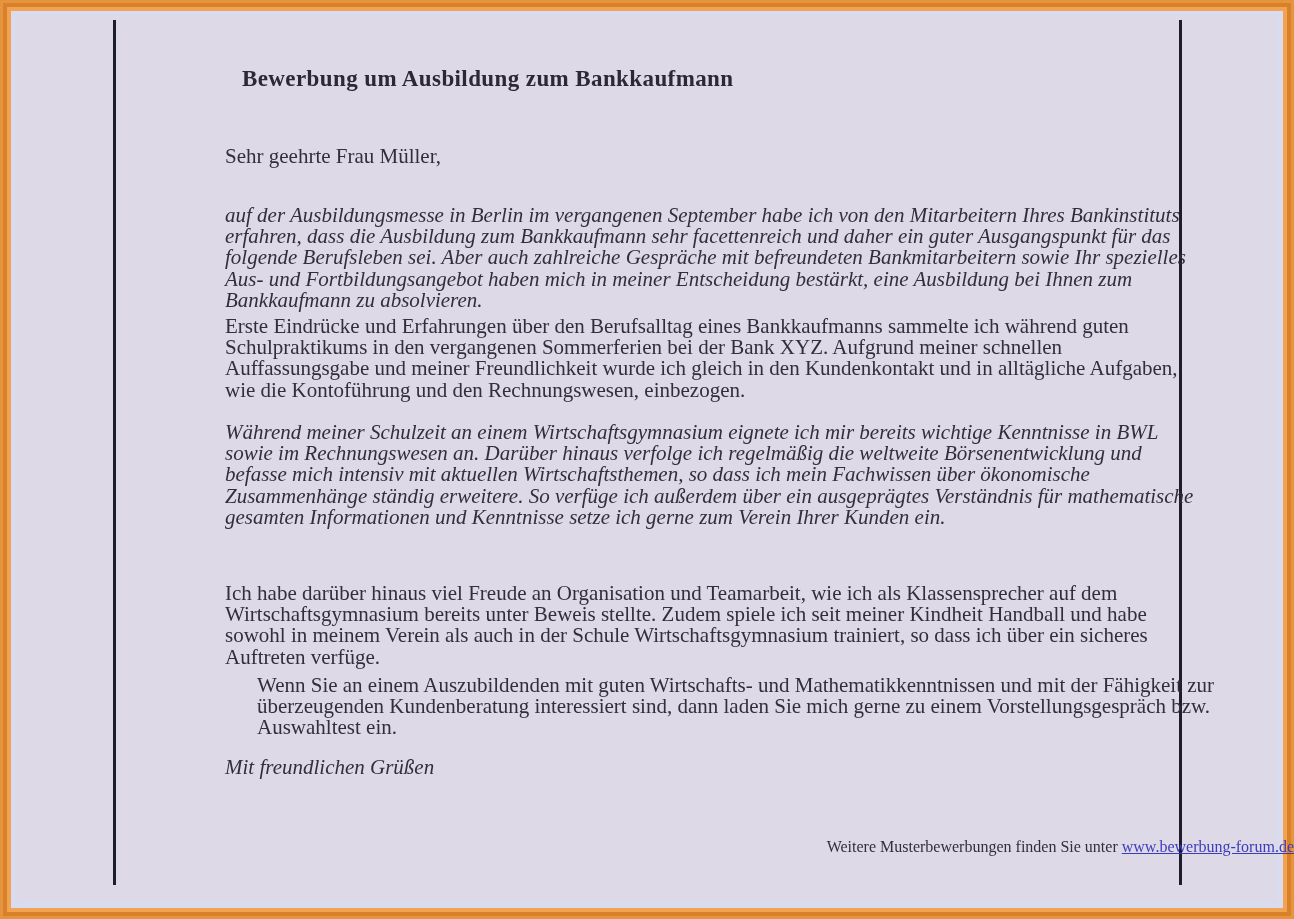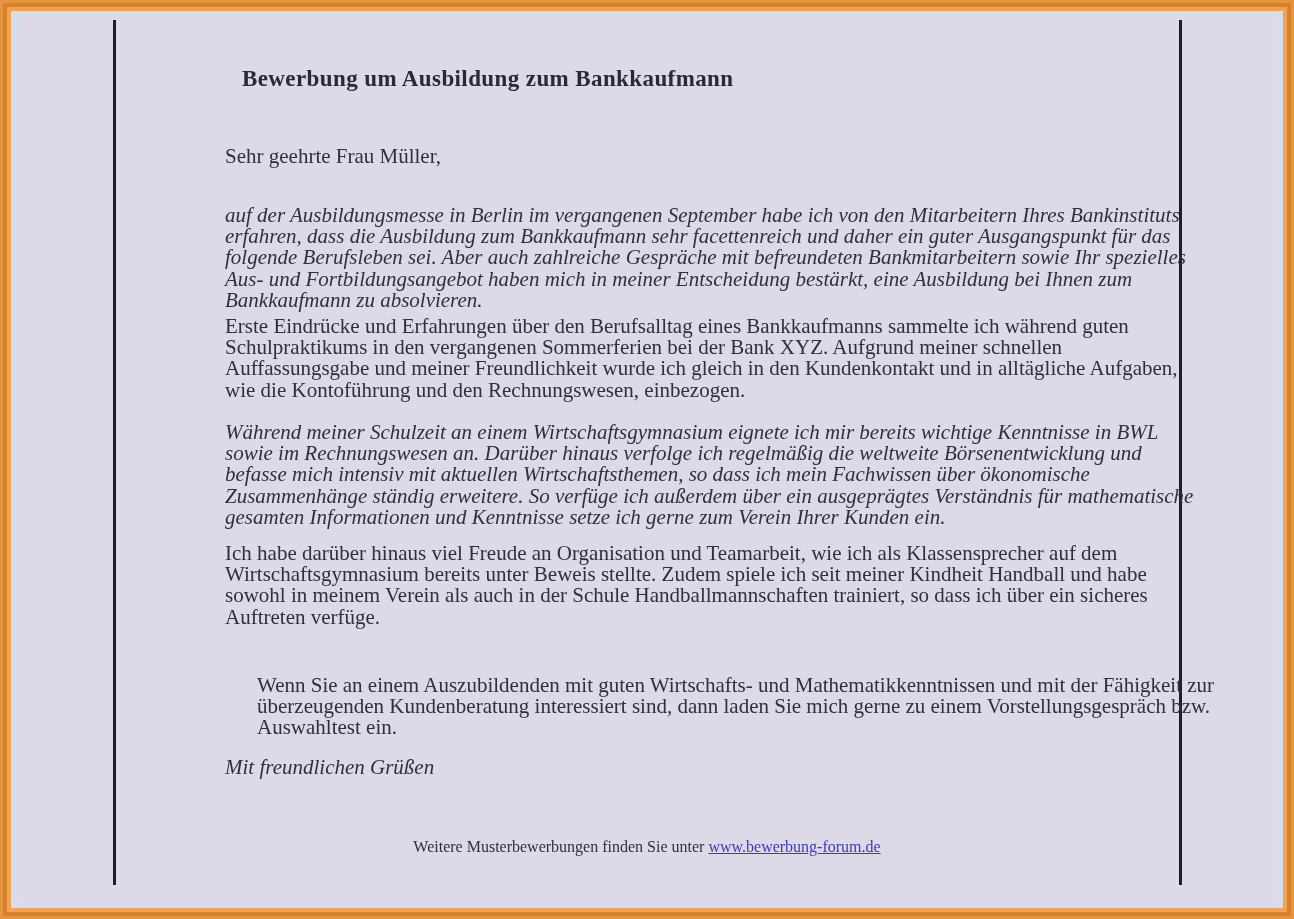--- a/index.html
+++ b/index.html
@@ -50,30 +50,30 @@
     font-size: 21px;
     line-height: 21.2px;
     color: #312f3d;
   }
   .line { white-space: nowrap; }
 
   .greeting { top: 146px; }
   .p1 { top: 205px; font-style: italic; }
   .p2 { top: 316px; }
   .p3 { top: 422px; font-style: italic; }
-  .p4 { top: 543px; }
+  .p4 { top: 583px; }
   .p5 { top: 675px; margin-left: 32px; }
   .closing { top: 757px; font-style: italic; }
 
   .footer {
     position: absolute;
     left: 0;
     top: 836px;
     width: 100%;
-    text-align: center;
+    text-align: right;
     font-size: 16px;
     line-height: 21px;
     color: #312f3d;
   }
   .footer-link {
     color: #3c3cbe;
     text-decoration: underline;
     cursor: pointer;
   }
 </style>
@@ -108,21 +108,21 @@
     <div class="line">Während meiner Schulzeit an einem Wirtschaftsgymnasium eignete ich mir bereits wichtige Kenntnisse in BWL</div>
     <div class="line">sowie im Rechnungswesen an. Darüber hinaus verfolge ich regelmäßig die weltweite Börsenentwicklung und</div>
     <div class="line">befasse mich intensiv mit aktuellen Wirtschaftsthemen, so dass ich mein Fachwissen über ökonomische</div>
     <div class="line">Zusammenhänge ständig erweitere. So verfüge ich außerdem über ein ausgeprägtes Verständnis für mathematische</div>
     <div class="line">gesamten Informationen und Kenntnisse setze ich gerne zum Verein Ihrer Kunden ein.</div>
   </div>
 
   <div class="text-block p4">
     <div class="line">Ich habe darüber hinaus viel Freude an Organisation und Teamarbeit, wie ich als Klassensprecher auf dem</div>
     <div class="line">Wirtschaftsgymnasium bereits unter Beweis stellte. Zudem spiele ich seit meiner Kindheit Handball und habe</div>
-    <div class="line">sowohl in meinem Verein als auch in der Schule Handballmannschaften trainiert, so dass ich über ein sicheres</div>
+    <div class="line">sowohl in meinem Verein als auch in der Schule Wirtschaftsgymnasium trainiert, so dass ich über ein sicheres</div>
     <div class="line">Auftreten verfüge.</div>
   </div>
 
   <div class="text-block p5">
     <div class="line">Wenn Sie an einem Auszubildenden mit guten Wirtschafts- und Mathematikkenntnissen und mit der Fähigkeit zur</div>
     <div class="line">überzeugenden Kundenberatung interessiert sind, dann laden Sie mich gerne zu einem Vorstellungsgespräch bzw.</div>
     <div class="line">Auswahltest ein.</div>
   </div>
 
   <p class="text-block closing">Mit freundlichen Grüßen</p>

